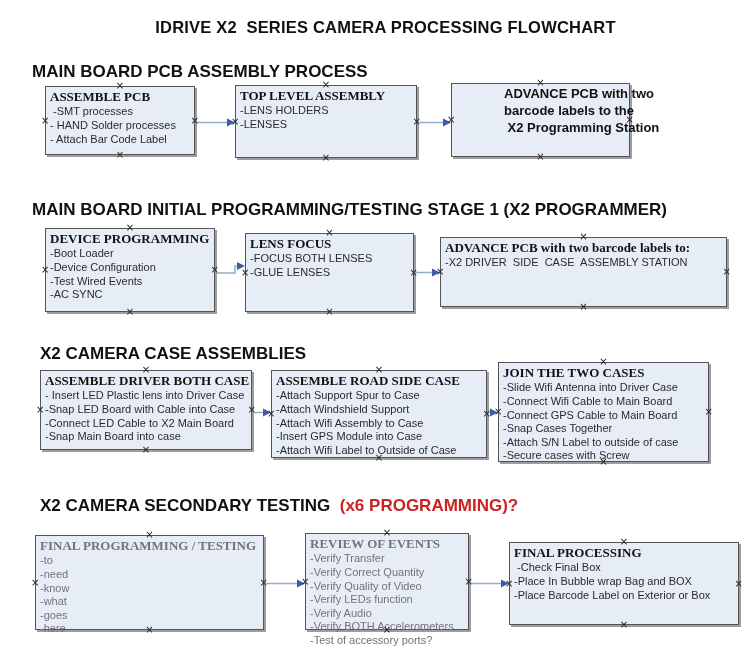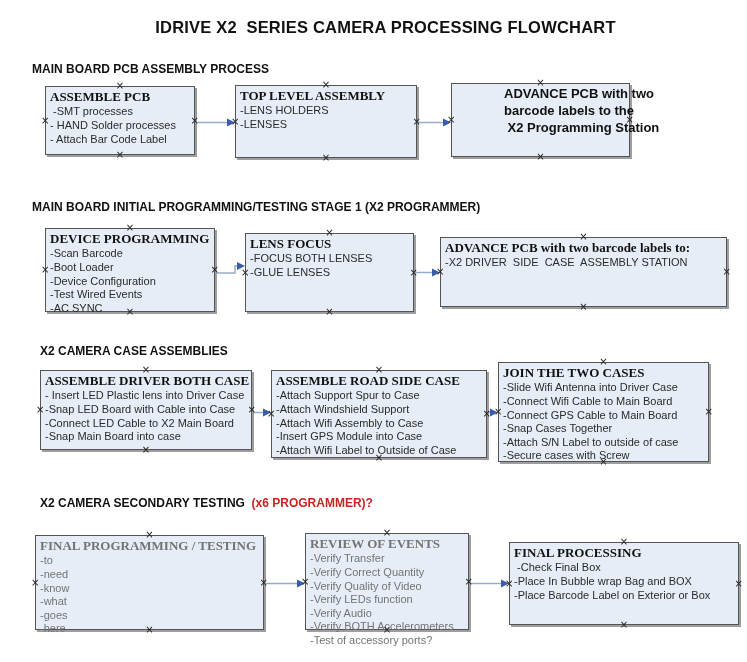--- a/index.html
+++ b/index.html
@@ -1,20 +1,20 @@
 <!DOCTYPE html>
 <html><head>
 <meta charset="utf-8">
 <style>
   html,body{margin:0;padding:0;background:#ffffff;}
   body{width:747px;height:662px;position:relative;font-family:"Liberation Sans",sans-serif;overflow:hidden;}
   .canvas{position:absolute;left:12px;top:0;width:747px;height:662px;}
   .page-title{position:absolute;left:0;top:18px;width:747px;text-align:center;
     font-size:16.5px;font-weight:bold;color:#111;white-space:pre;letter-spacing:0.2px;}
-  .section-heading{position:absolute;font-size:12px;font-weight:bold;color:#111;white-space:pre;}
+  .section-heading{position:absolute;font-size:17px;font-weight:bold;color:#111;white-space:pre;}
   .section-heading .red-part{color:#cc2222;}
   .box{position:absolute;background:#e7edf7;border:1px solid #545454;
     box-shadow:2px 2px 0 #9e9e9e;padding:2px 3px 0 4px;box-sizing:border-box;overflow:visible;}
   .box-title{font-size:13px;font-weight:bold;color:#111;line-height:1.25;white-space:pre;font-family:Liberation Serif, serif;}
   .box-item{font-size:11px;color:#2a2a2a;line-height:1.24;white-space:pre;}
   .box-line{font-size:13px;font-weight:bold;color:#111;line-height:1.3;white-space:pre;margin-left:48px;}
   .box.red .box-title,.box.red .box-item{color:#737373;}
   .handle{position:absolute;font-size:10px;color:#222;line-height:1;z-index:5;
     font-family:"DejaVu Sans",sans-serif;pointer-events:none;}
   .h-t{top:-6px;left:50%;transform:translateX(-50%);}
@@ -60,21 +60,20 @@
   <span class="handle h-t">×</span>
       <span class="handle h-b">×</span>
       <span class="handle h-l">×</span>
       <span class="handle h-r">×</span>
     </div>
 
   <div class="section-heading" style="left:20px;top:200px;">MAIN BOARD INITIAL PROGRAMMING/TESTING STAGE 1 (X2 PROGRAMMER)</div>
 
   <div class="box" style="left:33px;top:228px;width:170px;height:84px;">
     <div class="box-title">DEVICE PROGRAMMING</div>
-    <div class="box-item">-Scan Barcode</div>
     <div class="box-item">-Boot Loader</div>
     <div class="box-item">-Device Configuration</div>
     <div class="box-item">-Test Wired Events</div>
     <div class="box-item">-AC SYNC</div>
   <span class="handle h-t">×</span>
       <span class="handle h-b">×</span>
       <span class="handle h-l">×</span>
       <span class="handle h-r">×</span>
     </div>
 
@@ -131,21 +130,21 @@
     <div class="box-item">-Connect GPS Cable to Main Board</div>
     <div class="box-item">-Snap Cases Together</div>
     <div class="box-item">-Attach S/N Label to outside of case</div>
     <div class="box-item">-Secure cases with Screw</div>
   <span class="handle h-t">×</span>
       <span class="handle h-b">×</span>
       <span class="handle h-l">×</span>
       <span class="handle h-r">×</span>
     </div>
 
-  <div class="section-heading" style="left:28px;top:496px;"><span>X2 CAMERA SECONDARY TESTING </span><span class="red-part"> (x6 PROGRAMMER)?</span></div>
+  <div class="section-heading" style="left:28px;top:496px;"><span>X2 CAMERA SECONDARY TESTING </span><span class="red-part"> (x6 PROGRAMMING)?</span></div>
 
   <div class="box red" style="left:23px;top:535px;width:229px;height:95px;">
     <div class="box-title">FINAL PROGRAMMING / TESTING</div>
     <div class="box-item">-to</div>
     <div class="box-item">-need</div>
     <div class="box-item">-know</div>
     <div class="box-item">-what</div>
     <div class="box-item">-goes</div>
     <div class="box-item">-here</div>
   <span class="handle h-t">×</span>

